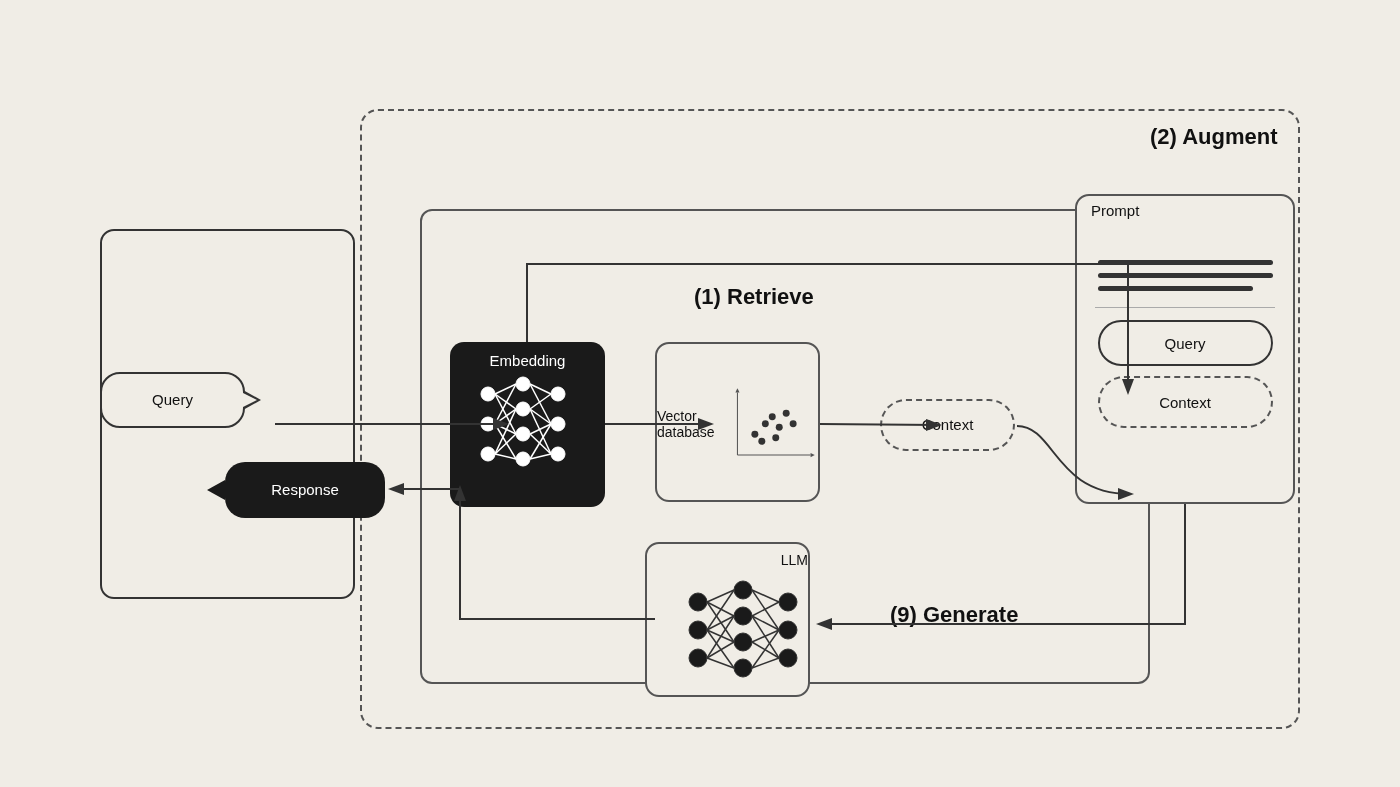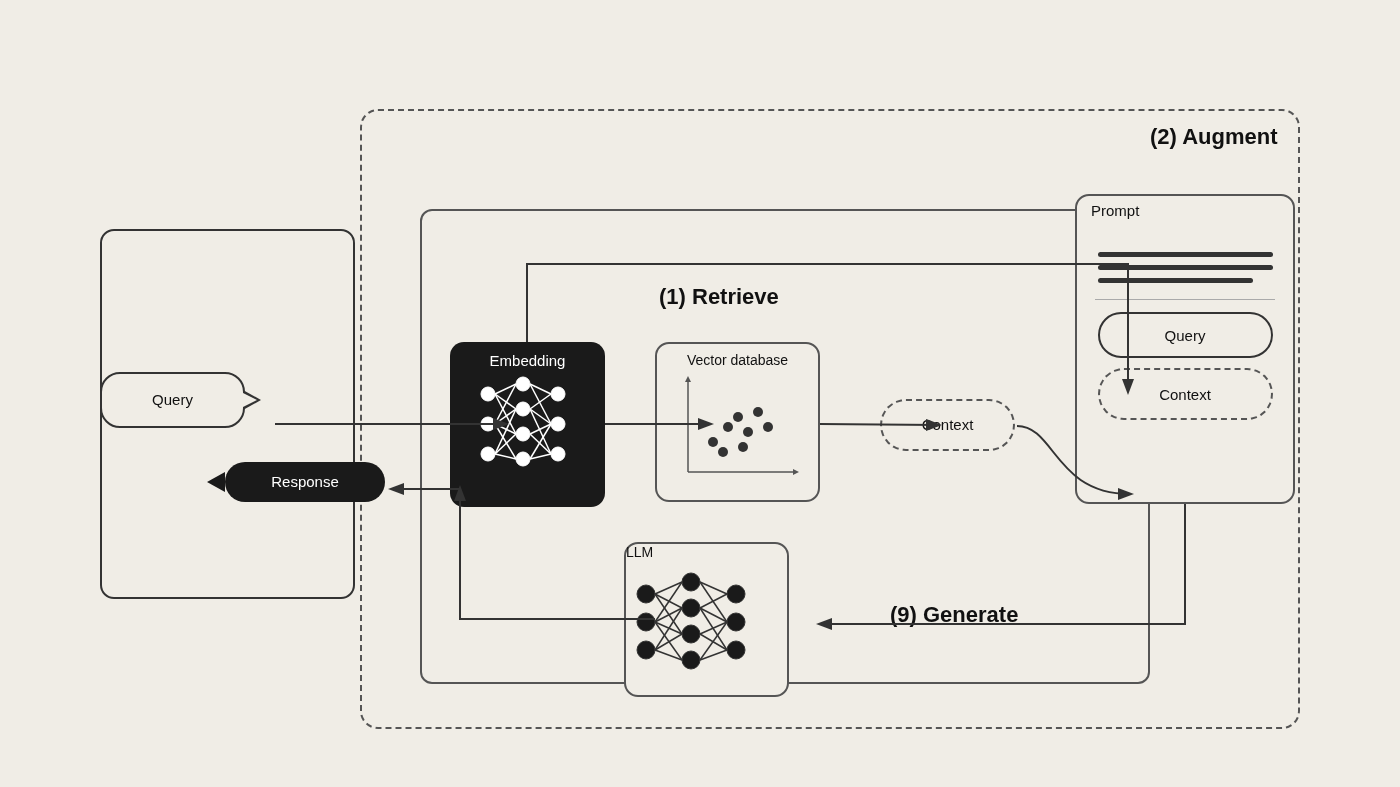--- a/index.html
+++ b/index.html
@@ -84,21 +84,21 @@
       border-left: 16px solid #f0ede6;
       z-index: 1;
     }
 
     
     .response-bubble {
       position: absolute;
       left: 155px;
       top: 408px;
       width: 160px;
-      height: 40px;
+      height: 56px;
       border-radius: 20px;
       background: #1a1a1a;
       display: flex;
       align-items: center;
       justify-content: center;
       text-align: center;
     }
     .response-bubble::before {
       content: '';
       position: absolute;
@@ -144,40 +144,41 @@
     .vector-db-box {
       position: absolute;
       left: 585px;
       top: 288px;
       width: 165px;
       height: 160px;
       border: 2px solid #555;
       border-radius: 14px;
       background: #f0ede6;
       display: flex;
-      flex-direction: column;
+      flex-direction: row;
       align-items: center;
       justify-content: flex-start;
       padding-top: 8px;
     }
 
     
     .llm-box {
       position: absolute;
-      left: 554px;
+      left: 575px;
       top: 488px;
       width: 165px;
       height: 155px;
       border: 2px solid #555;
       border-radius: 14px;
       background: #f0ede6;
       display: flex;
       flex-direction: column;
-      align-items: flex-start;
+      align-items: flex-end;
       justify-content: flex-start;
+      padding-top: 8px;
     }
 
     
     .context-middle {
       position: absolute;
       left: 810px;
       top: 345px;
       width: 135px;
       height: 52px;
       border: 2px dashed #555;
@@ -193,21 +194,21 @@
       left: 1005px;
       top: 140px;
       width: 220px;
       height: 310px;
       border: 2px solid #555;
       border-radius: 14px;
       background: #f0ede6;
       display: flex;
       flex-direction: column;
       align-items: center;
-      padding-top: 20px;
+      padding-top: 28px;
       gap: 10px;
     }
 
     
     .prompt-query {
       width: 175px;
       height: 46px;
       border: 2px solid #333;
       border-radius: 23px;
       display: flex;
@@ -279,21 +280,21 @@
     
     .augment-label {
       position: absolute;
       left: 1080px;
       top: 70px;
     }
 
     
     .retrieve-label {
       position: absolute;
-      left: 589px;
+      left: 624px;
       top: 230px;
     }
 
     
     .generate-label {
       position: absolute;
       left: 820px;
       top: 548px;
     }
 

